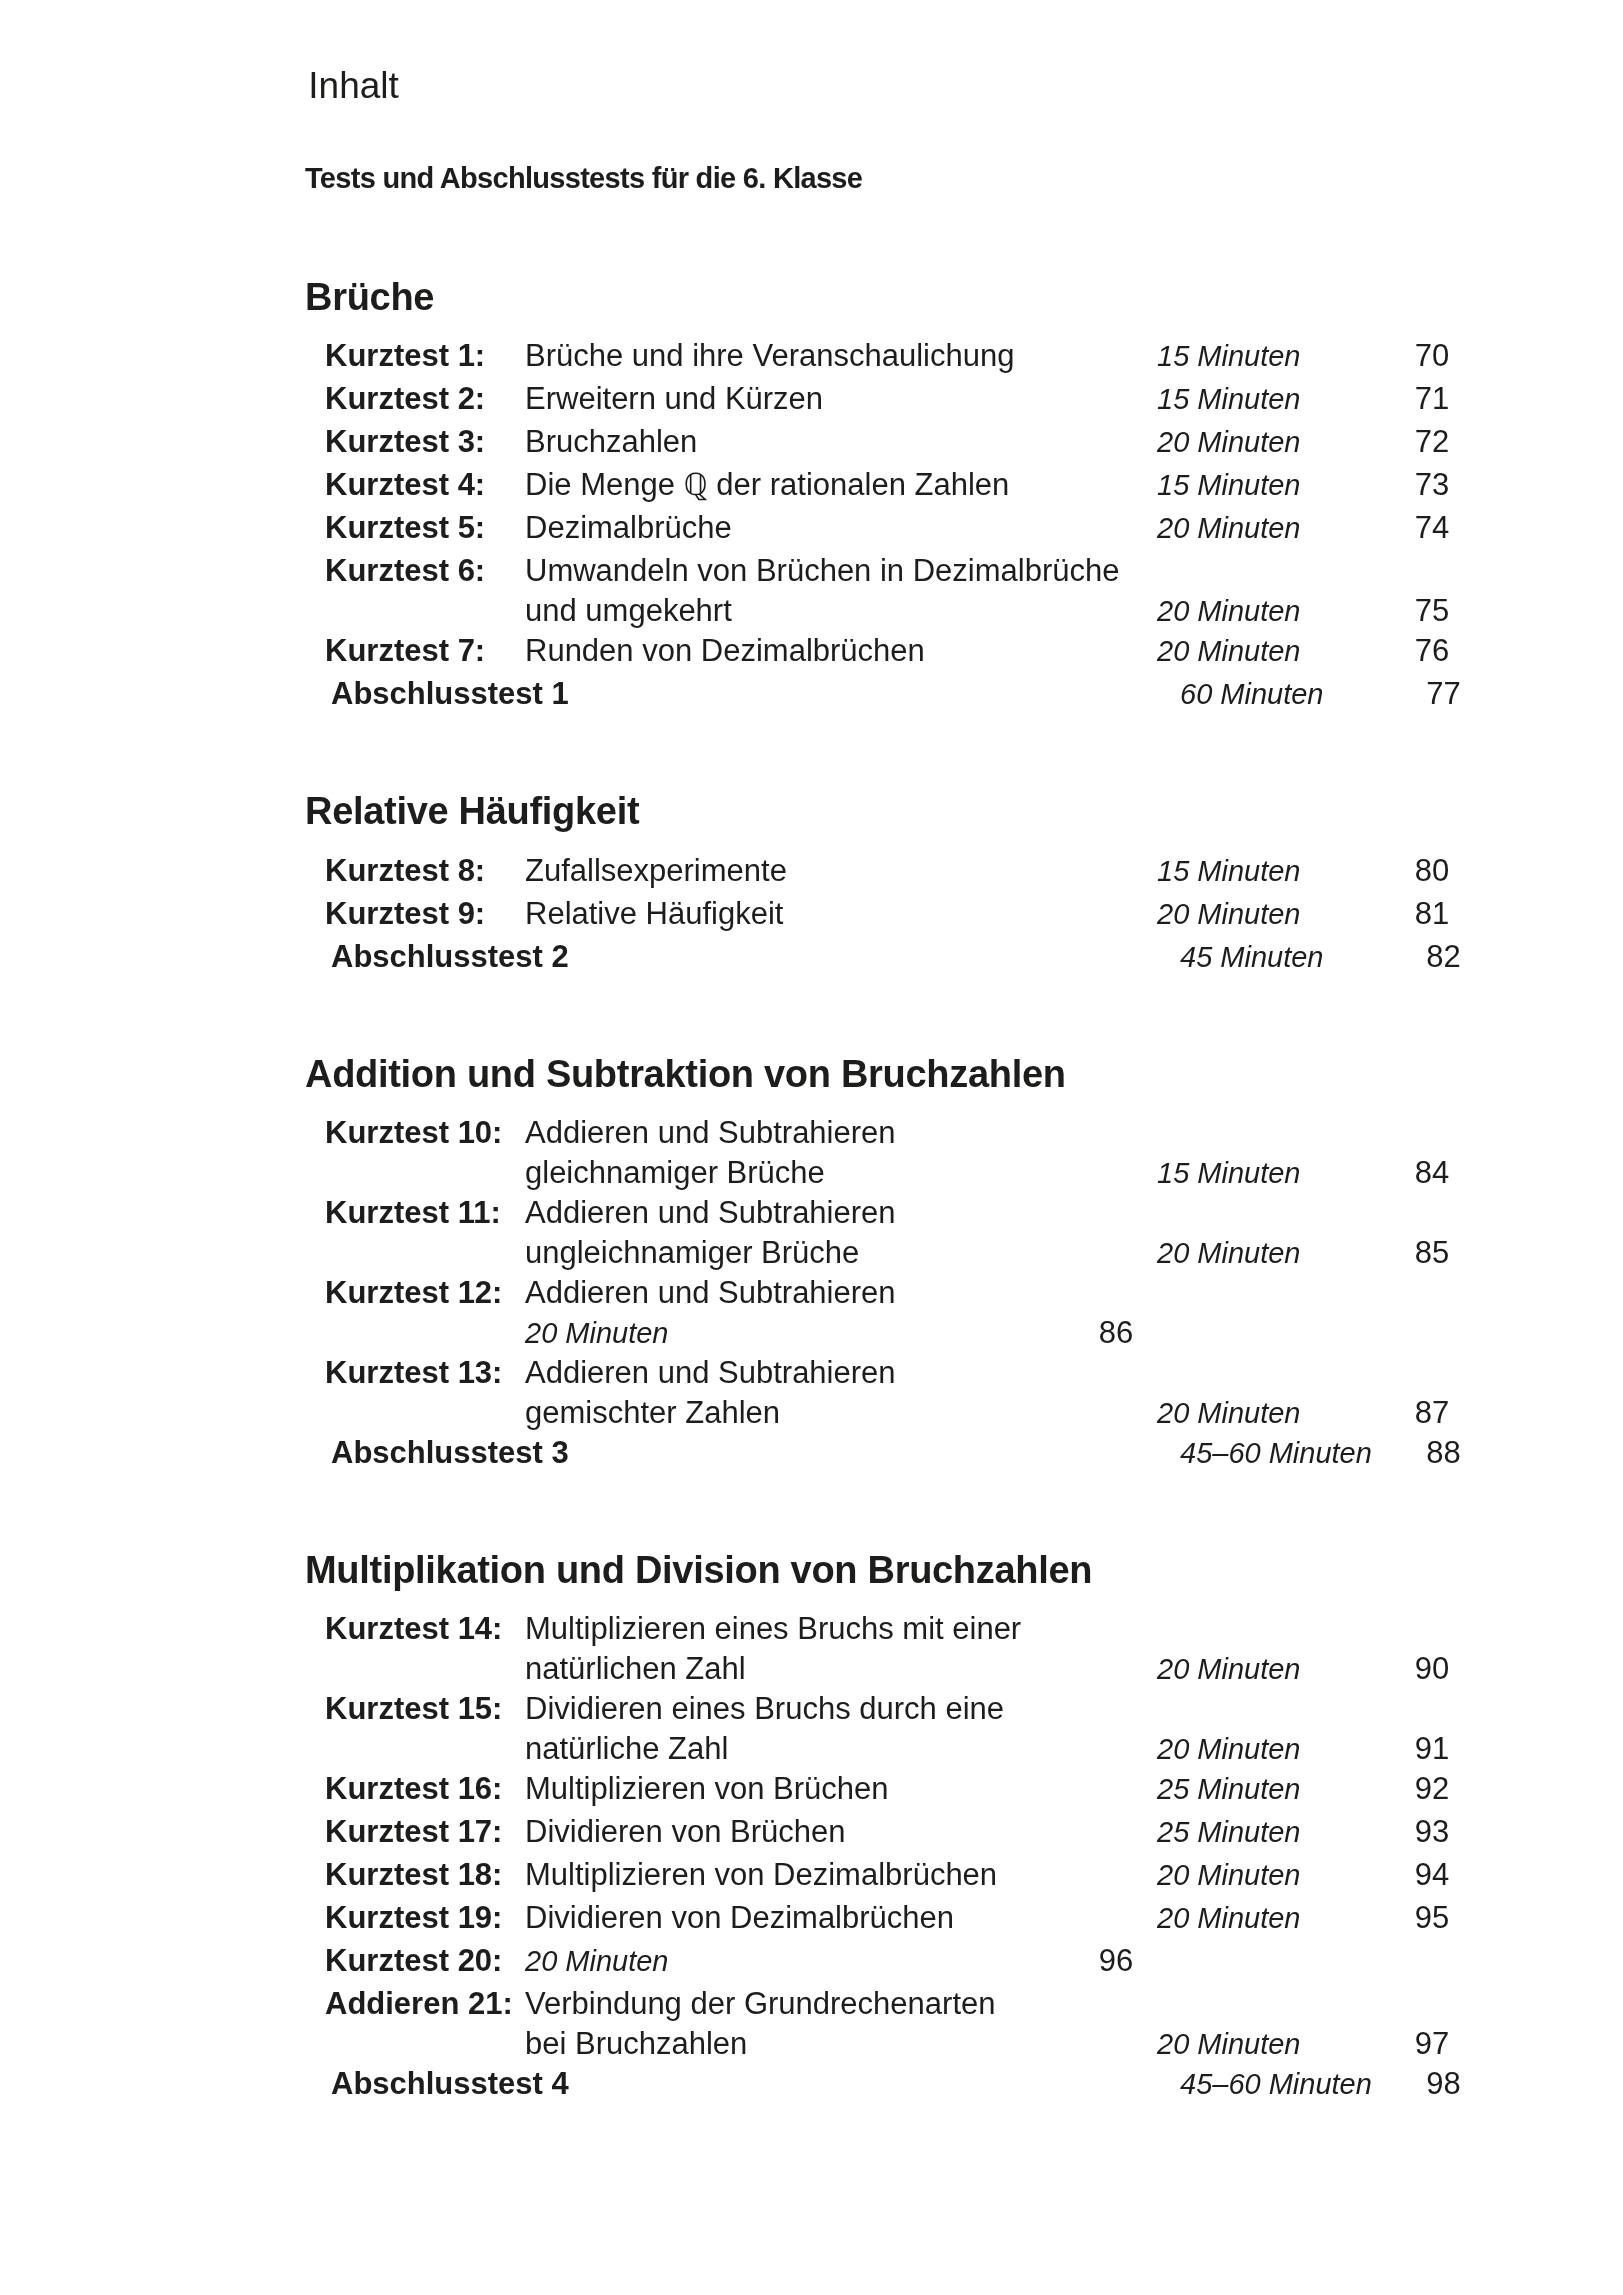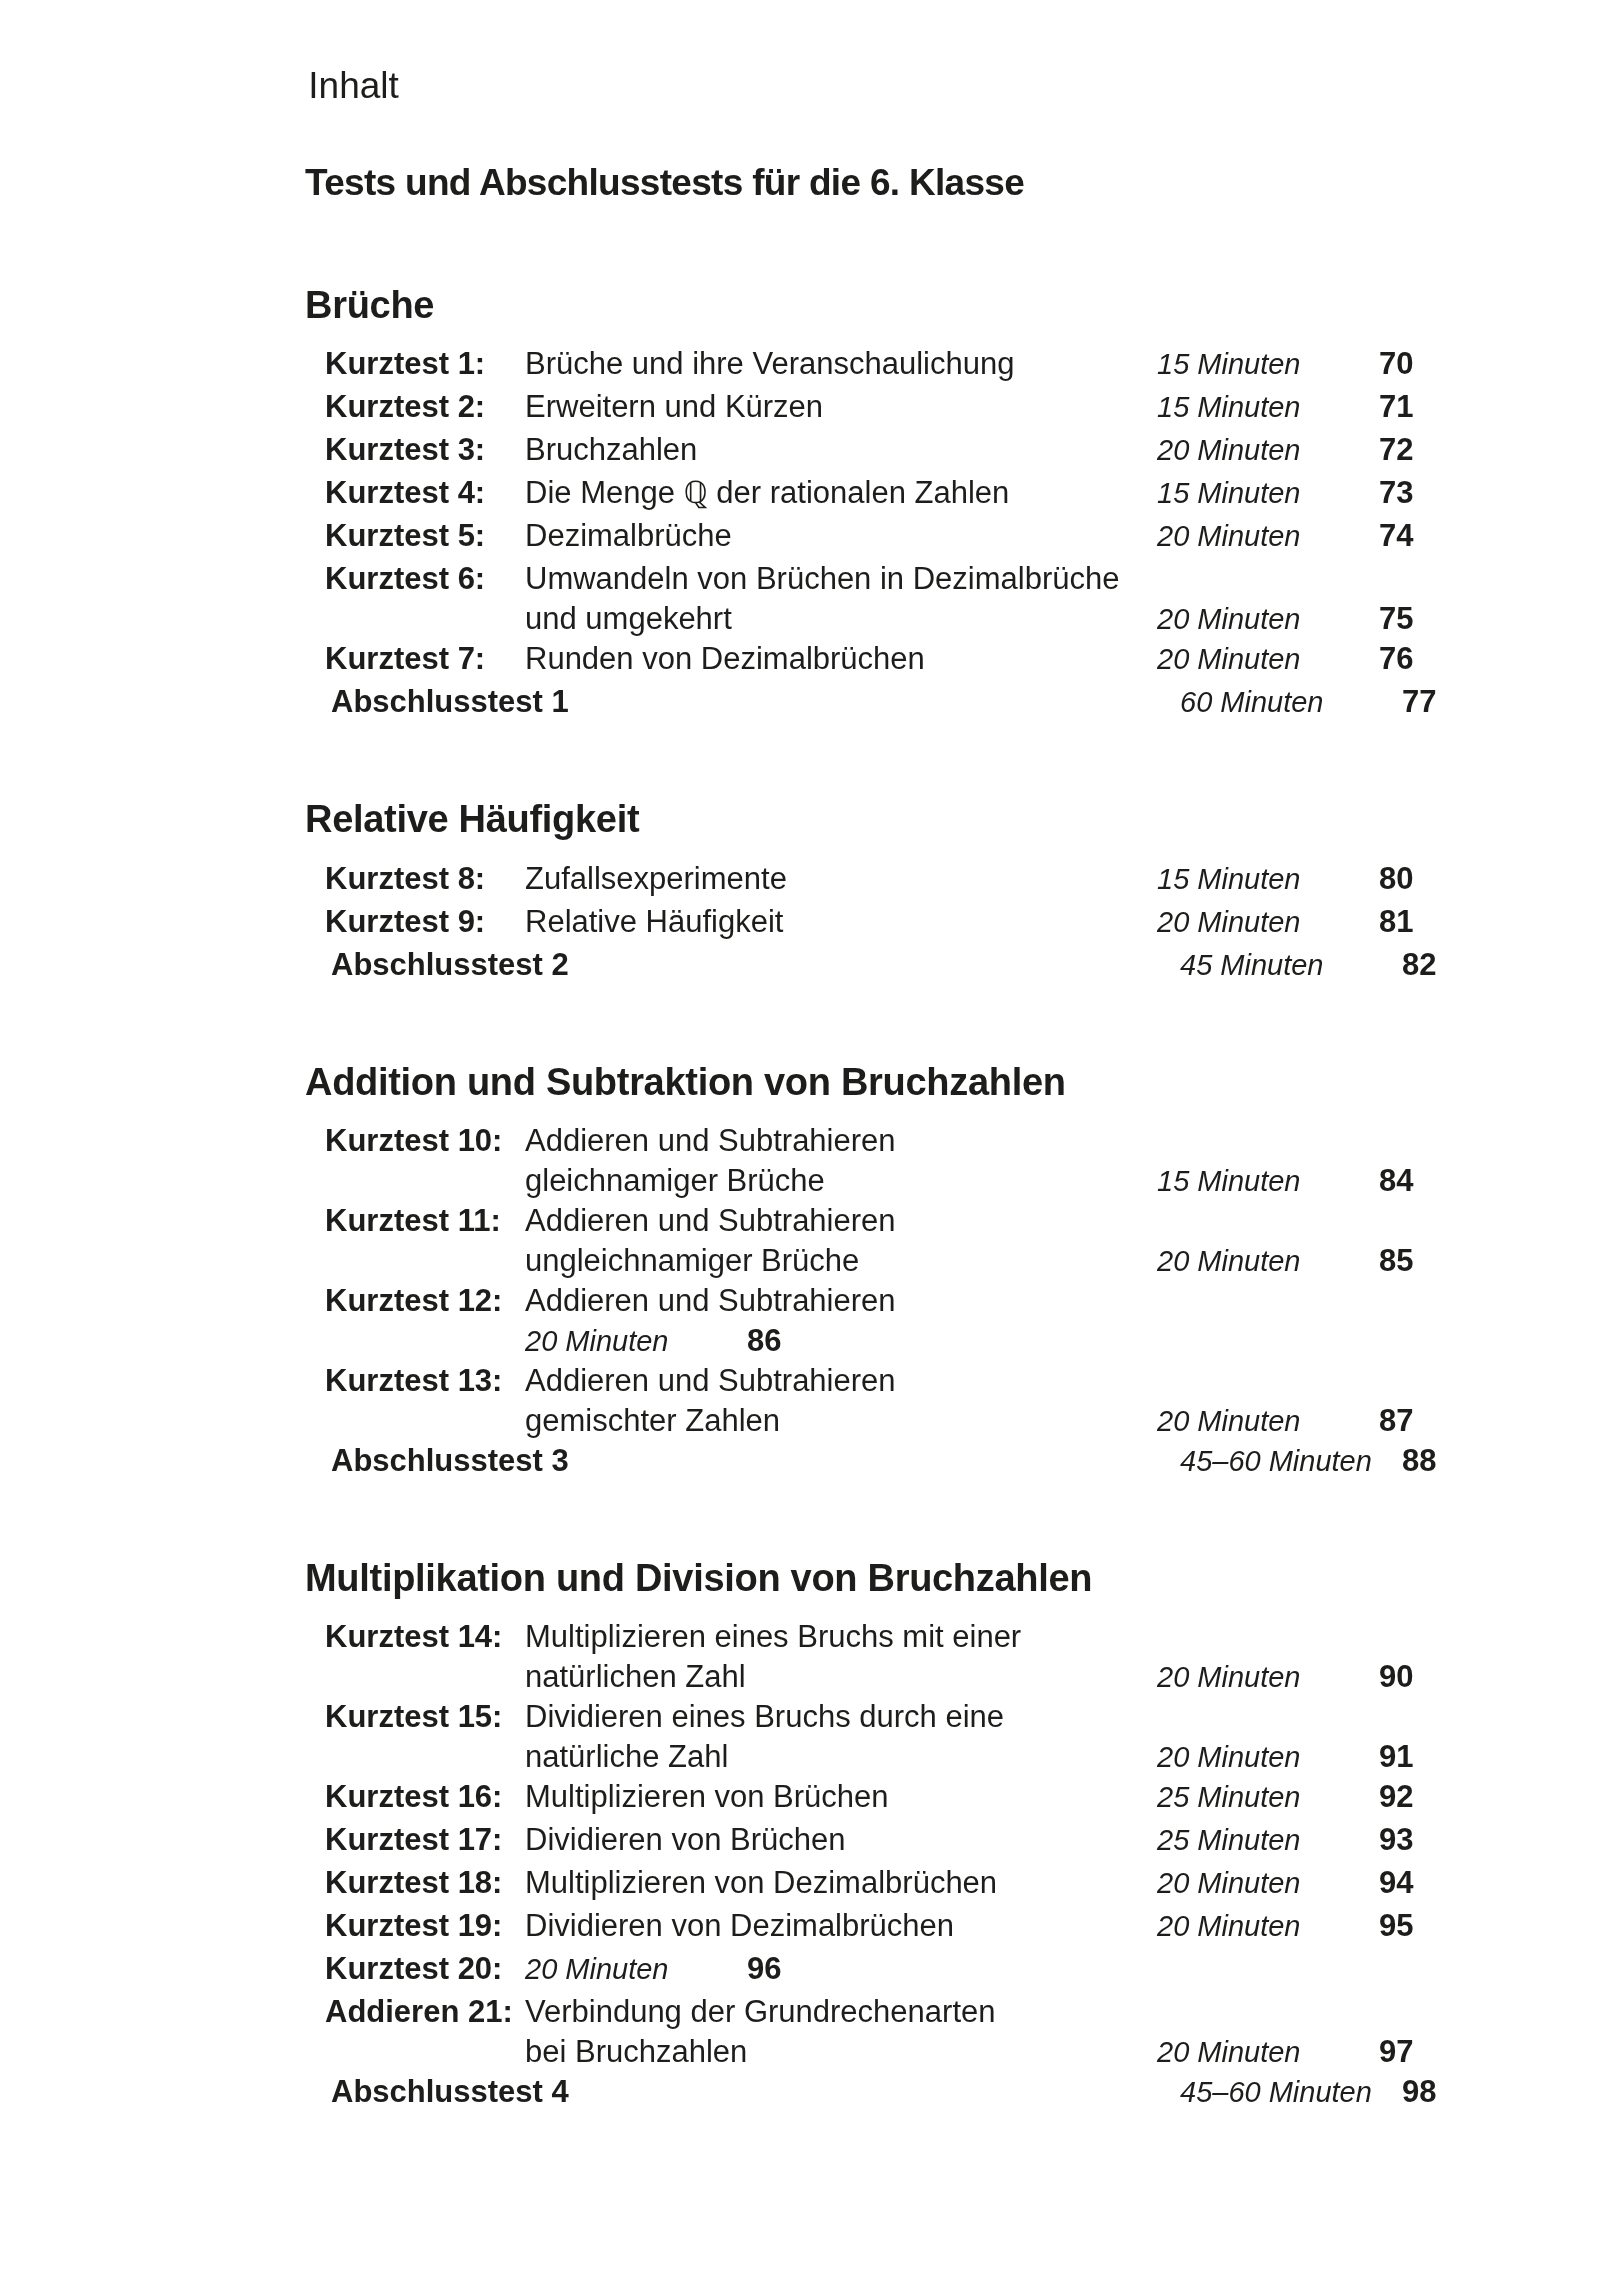--- a/index.html
+++ b/index.html
@@ -19,21 +19,21 @@
     box-sizing: border-box;
   }
   .doc-header {
     font-size: 37px;
     line-height: 1;
     font-weight: 400;
     margin: 0 0 0 3.3px;
   }
   .page-title {
     margin: 60px 0 0 0;
-    font-size: 37px;
+    font-size: 29px;
     line-height: 1;
     font-weight: 700;
     letter-spacing: -0.7px;
   }
   .section { margin-top: 77px; }
   .section.first { margin-top: 85px; }
   .section-heading {
     font-size: 38px;
     line-height: 1;
     font-weight: 700;
@@ -62,22 +62,21 @@
     margin-left: 26px;
   }
   .col-title { flex: 0 0 632px; }
   .col-duration {
     flex: 0 0 222px;
     font-style: italic;
     font-size: 29px;
   }
   .col-page {
     flex: 1 1 auto;
-    text-align: left;
-    font-weight: bold;
+    text-align: center;
   }
 </style>
 </head>
 <body>
 
 <div class="page">
 
   <p class="doc-header">Inhalt</p>
 
   <h1 class="page-title">Tests und Abschlusstests für die 6. Klasse</h1>

